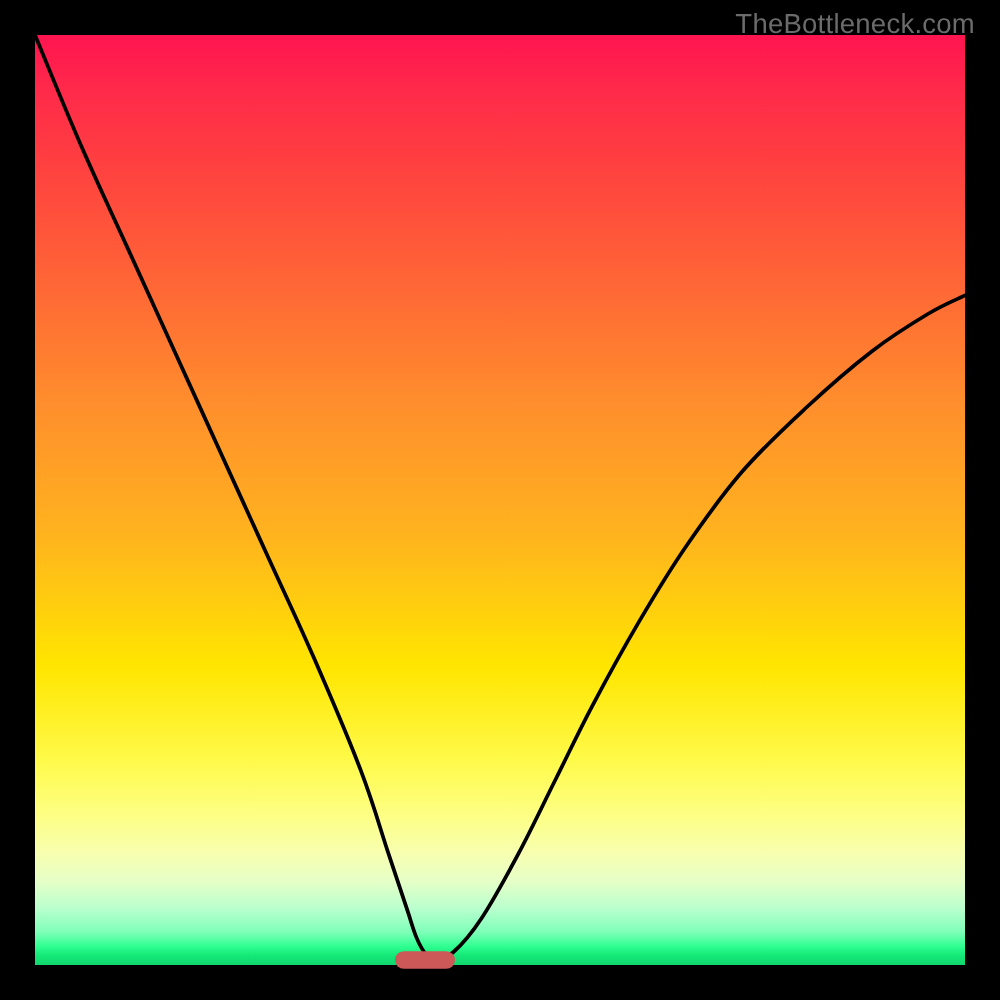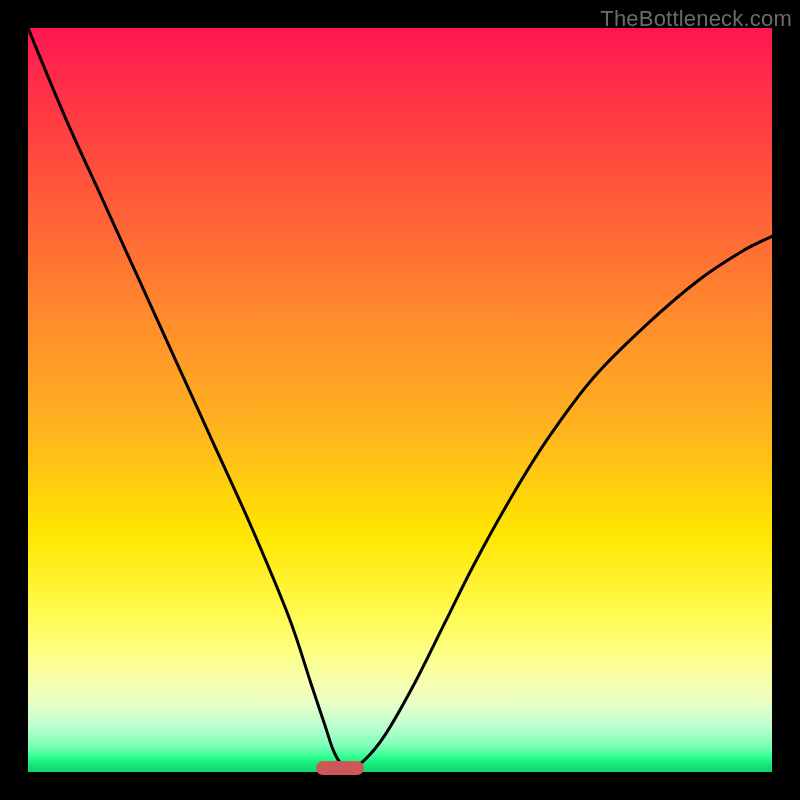--- a/index.html
+++ b/index.html
@@ -41,21 +41,21 @@
       #b8ffce 94%,
       #7dffb8 96.5%,
       #2fff90 98%,
       #14e877 99%,
       #11d66e 100%
     );
   }
   .watermark {
     position: absolute;
     top: 6px;
-    right: 8px;
+    right: 20px;
     font-family: Arial, Helvetica, sans-serif;
     font-size: 22px;
     color: #6b6b6b;
     letter-spacing: 0.2px;
     user-select: none;
   }
   svg.curve {
     position: absolute;
     left: 0;
     top: 0;

